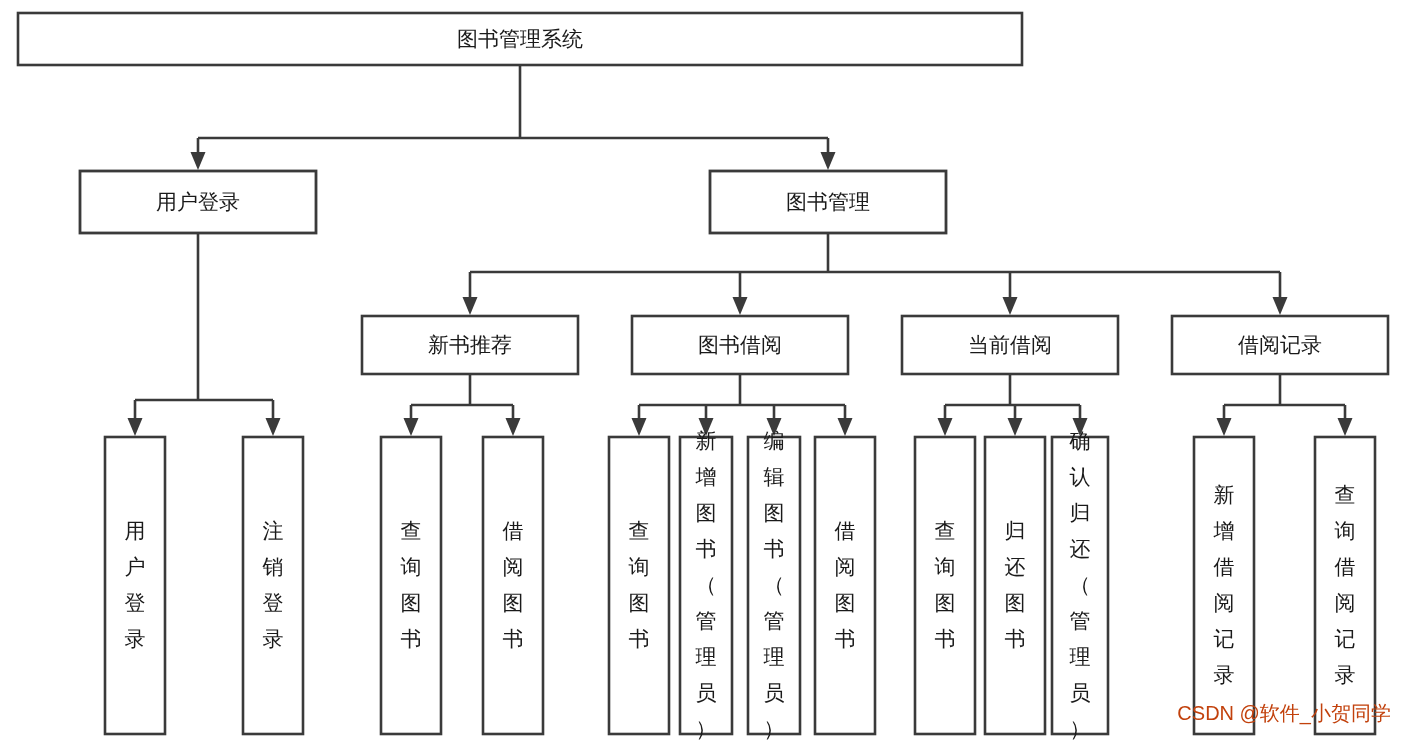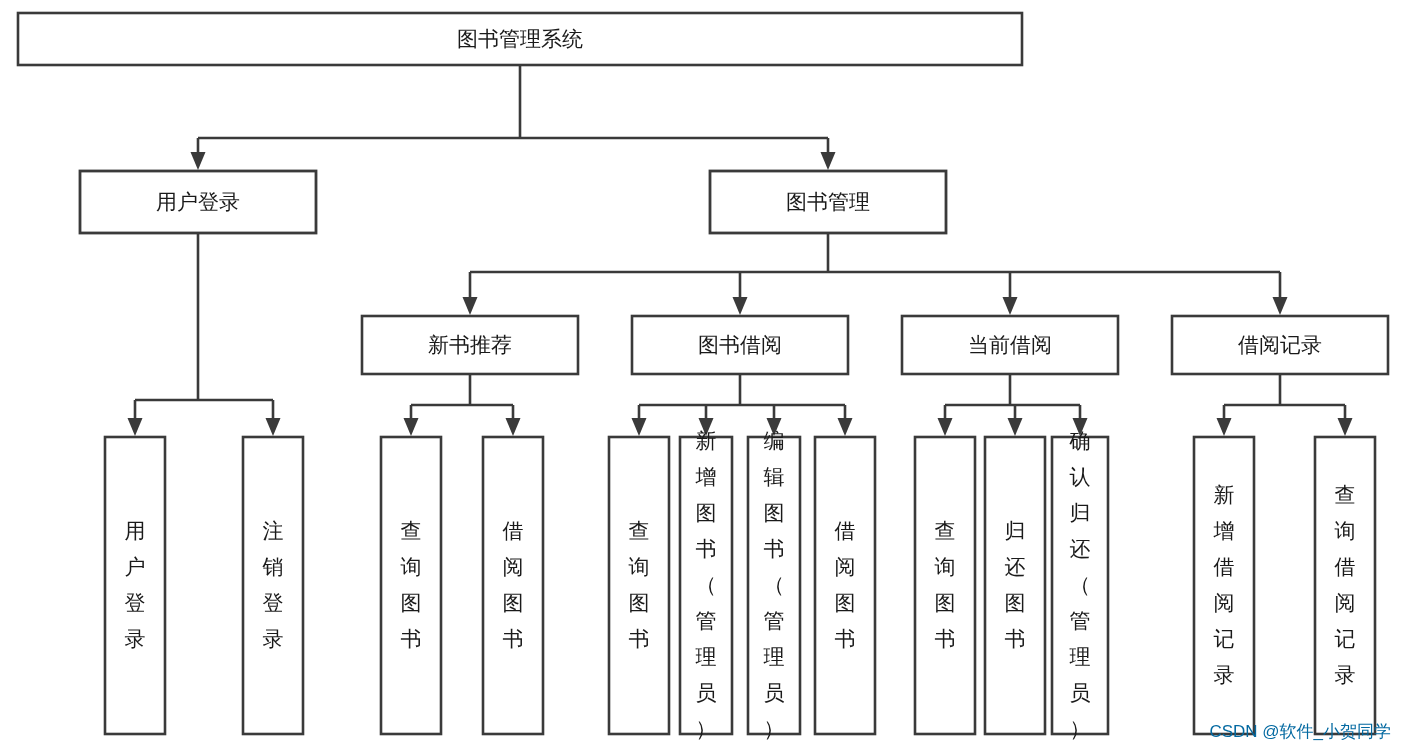--- a/index.html
+++ b/index.html
@@ -53,23 +53,23 @@
     fill: none;
     stroke-linecap: butt;
   }
   .connector-arrow {
     fill: #3a3a3a;
     stroke: none;
   }
   .watermark-text {
     position: absolute;
     right: 14px;
-    bottom: 4px;
-    color: #0369a1;
-    font-size: 17px;
+    bottom: 20px;
+    color: #c2410c;
+    font-size: 20px;
     font-family: "Liberation Sans", "DejaVu Sans", sans-serif;
     white-space: nowrap;
     pointer-events: none;
     user-select: none;
   }
 </style>
 </head>
 <body>
 
 <div id="diagram-root">

